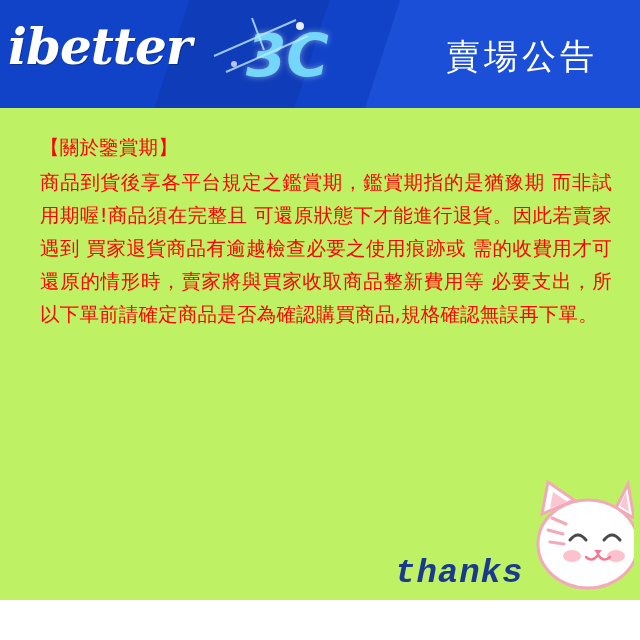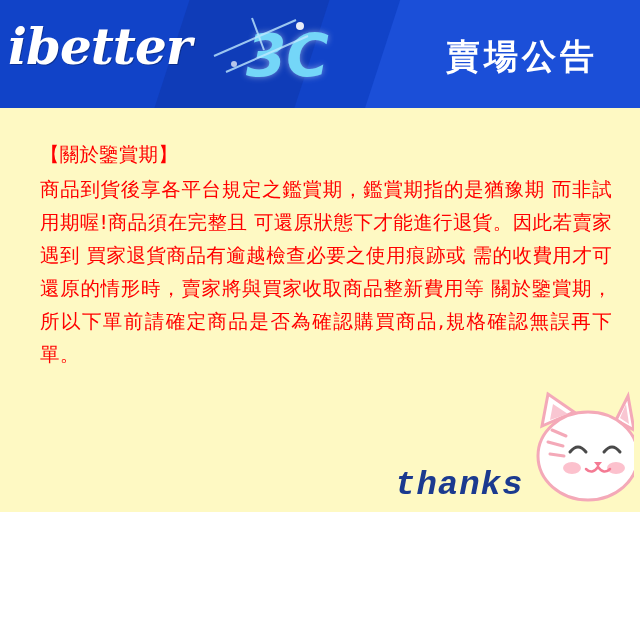--- a/index.html
+++ b/index.html
@@ -9,22 +9,22 @@
   body {
     width: 640px;
     height: 640px;
     font-family: "Liberation Sans", sans-serif;
     background: #ffffff;
     overflow: hidden;
   }
   .poster {
     position: relative;
     width: 640px;
-    height: 512px;
-    background: #fef9c3;
+    height: 600px;
+    background: #bef264;
     box-sizing: border-box;
     overflow: hidden;
   }
   
   .banner {
     position: absolute;
     left: 0; top: 0;
     width: 640px;
     height: 108px;
     background: #1b4fd8;
@@ -85,30 +85,30 @@
     top: -6px;
     width: 120px;
     height: 90px;
     pointer-events: none;
   }
   .banner-title {
     position: absolute;
     right: 42px;
     top: 34px;
     font-family: "DejaVu Sans", sans-serif;
-    font-weight: bold;
+    font-weight: normal;
     font-size: 34px;
     letter-spacing: 4px;
     color: #ffffff;
   }
   
   .content {
     position: absolute;
     left: 40px;
-    top: 138px;
+    top: 131px;
     width: 572px;
   }
   .para {
     color: #ff0000;
     font-family: "DejaVu Sans", sans-serif;
     font-size: 19.5px;
     line-height: 33px;
     letter-spacing: .2px;
     text-align: justify;
     margin: 0;
@@ -160,21 +160,21 @@
         <circle cx="96" cy="16" r="4" fill="#ffffff" opacity="0.9"></circle>
         <circle cx="30" cy="54" r="3" fill="#ffffff" opacity="0.7"></circle>
       </svg>
     </div>
 
     <div class="banner-title">賣場公告</div>
   </div>
 
   <div class="content">
     <p class="para heading">【關於鑒賞期】</p>
-    <p class="para">商品到貨後享各平台規定之鑑賞期，鑑賞期指的是猶豫期 而非試用期喔!商品須在完整且 可還原狀態下才能進行退貨。因此若賣家遇到 買家退貨商品有逾越檢查必要之使用痕跡或 需的收費用才可還原的情形時，賣家將與買家收取商品整新費用等 關於鑒賞期，所以下單前請確定商品是否為確認購買商品,規格確認無誤再下單。</p>
+    <p class="para">商品到貨後享各平台規定之鑑賞期，鑑賞期指的是猶豫期 而非試用期喔!商品須在完整且 可還原狀態下才能進行退貨。因此若賣家遇到 買家退貨商品有逾越檢查必要之使用痕跡或 需的收費用才可還原的情形時，賣家將與買家收取商品整新費用等 必要支出，所以下單前請確定商品是否為確認購買商品,規格確認無誤再下單。</p>
     <div class="gap"></div>
   </div>
 
   <svg class="cat" viewBox="0 0 126 116">
     <g>
 
       <path d="M34 36 L40 4 L66 22 Z" fill="#ffffff" stroke="#f4a9b8" stroke-width="3"></path>
       <path d="M108 30 L120 6 L126 40 Z" fill="#ffffff" stroke="#f4a9b8" stroke-width="3"></path>
       <path d="M42 30 L45 14 L60 24 Z" fill="#f9c6d2"></path>
       <path d="M112 28 L118 14 L121 34 Z" fill="#f9c6d2"></path>

